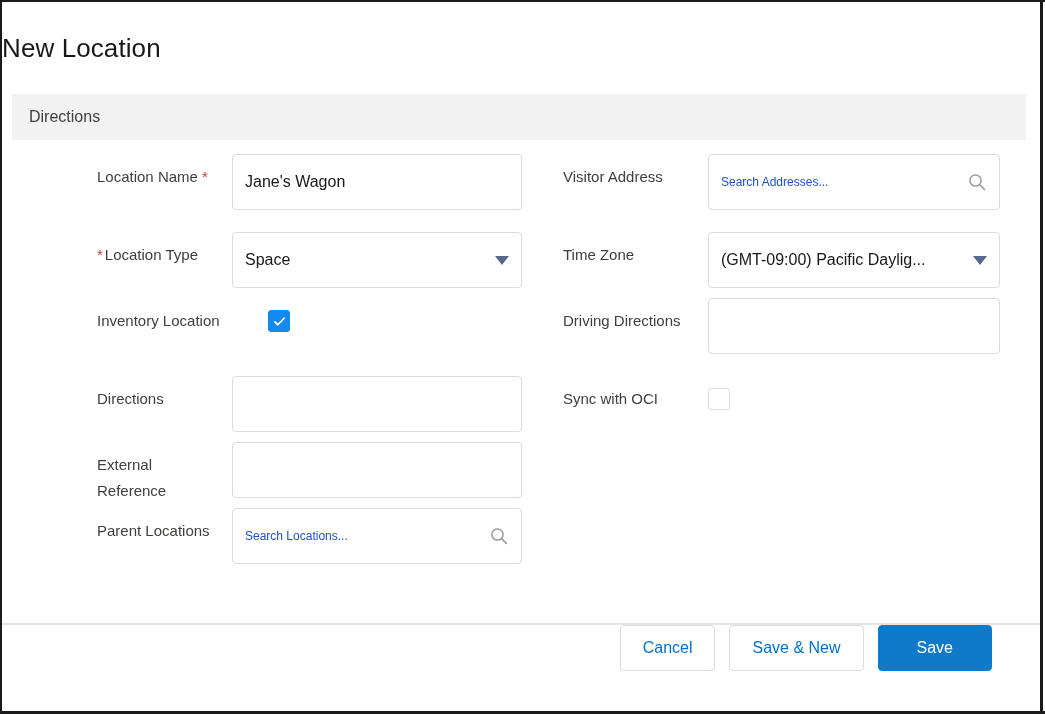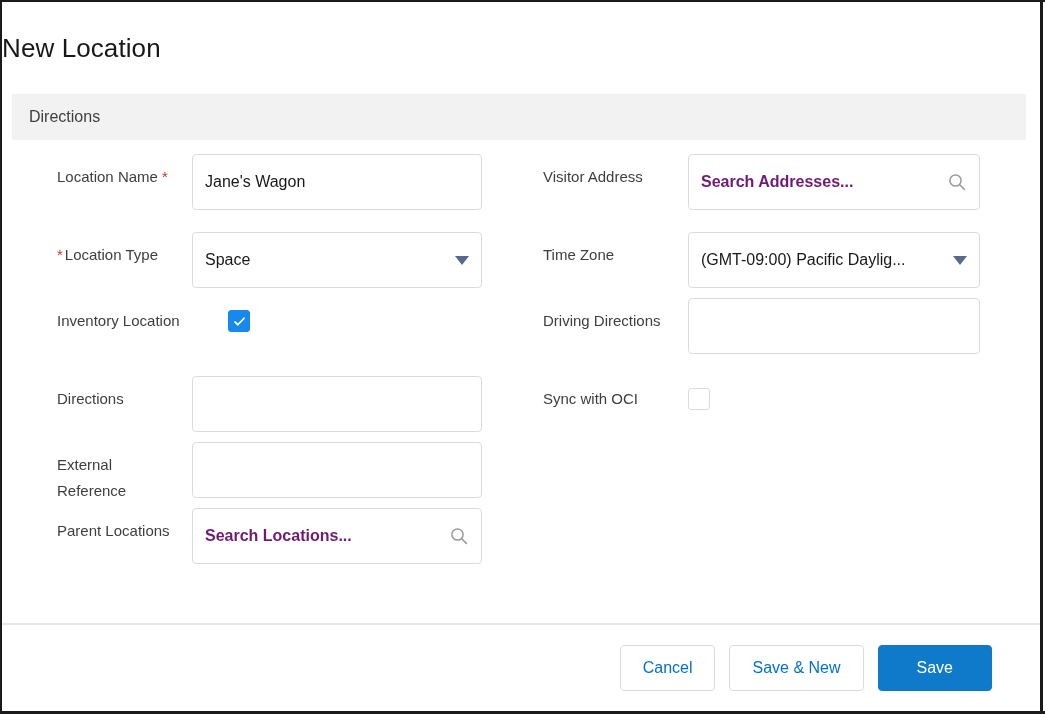--- a/index.html
+++ b/index.html
@@ -76,20 +76,21 @@
   }
   .section-header-title {
     font-size: 16px;
     color: #3e3e3c;
     font-weight: 400;
   }
 
   .form-grid {
     display: flex;
     padding: 14px 14px 0 10px;
+    margin-left: 40px;
   }
   .col {
     width: 50%;
     box-sizing: border-box;
   }
   .col-left  { padding-left: 45px; }
   .col-right { padding-left: 24px; }
 
   .field-row {
     display: flex;
@@ -137,21 +138,21 @@
     box-sizing: border-box;
     display: flex;
     align-items: center;
     padding: 0 12px;
     font-size: 16px;
     color: #080707;
   }
   .input-box.w-right { width: 292px; }
 
   .input-value { color: #181818; font-size: 16px; }
-  .input-placeholder { color: #701a75; font-size: 16px; font-weight: bold; }
+  .input-placeholder { color: #1d4ed8; font-size: 12px; }
 
   .input-box .grow { flex: 1 1 auto; overflow: hidden; white-space: nowrap; }
 
   .combobox {
     justify-content: space-between;
   }
   .combo-arrow {
     width: 0; height: 0;
     border-left: 7px solid transparent;
     border-right: 7px solid transparent;
@@ -200,21 +201,20 @@
     right: 0;
     bottom: 0;
     height: 2px;
     background: #e5e5e5;
   }
   .modal-footer {
     flex: 0 0 86px;
     height: 86px;
     background: #ffffff;
     display: flex;
-    align-items: center;
     justify-content: flex-end;
     padding-right: 48px;
     box-sizing: border-box;
     gap: 14px;
   }
   .btn {
     height: 46px;
     border-radius: 4px;
     font-size: 16px;
     display: inline-flex;

